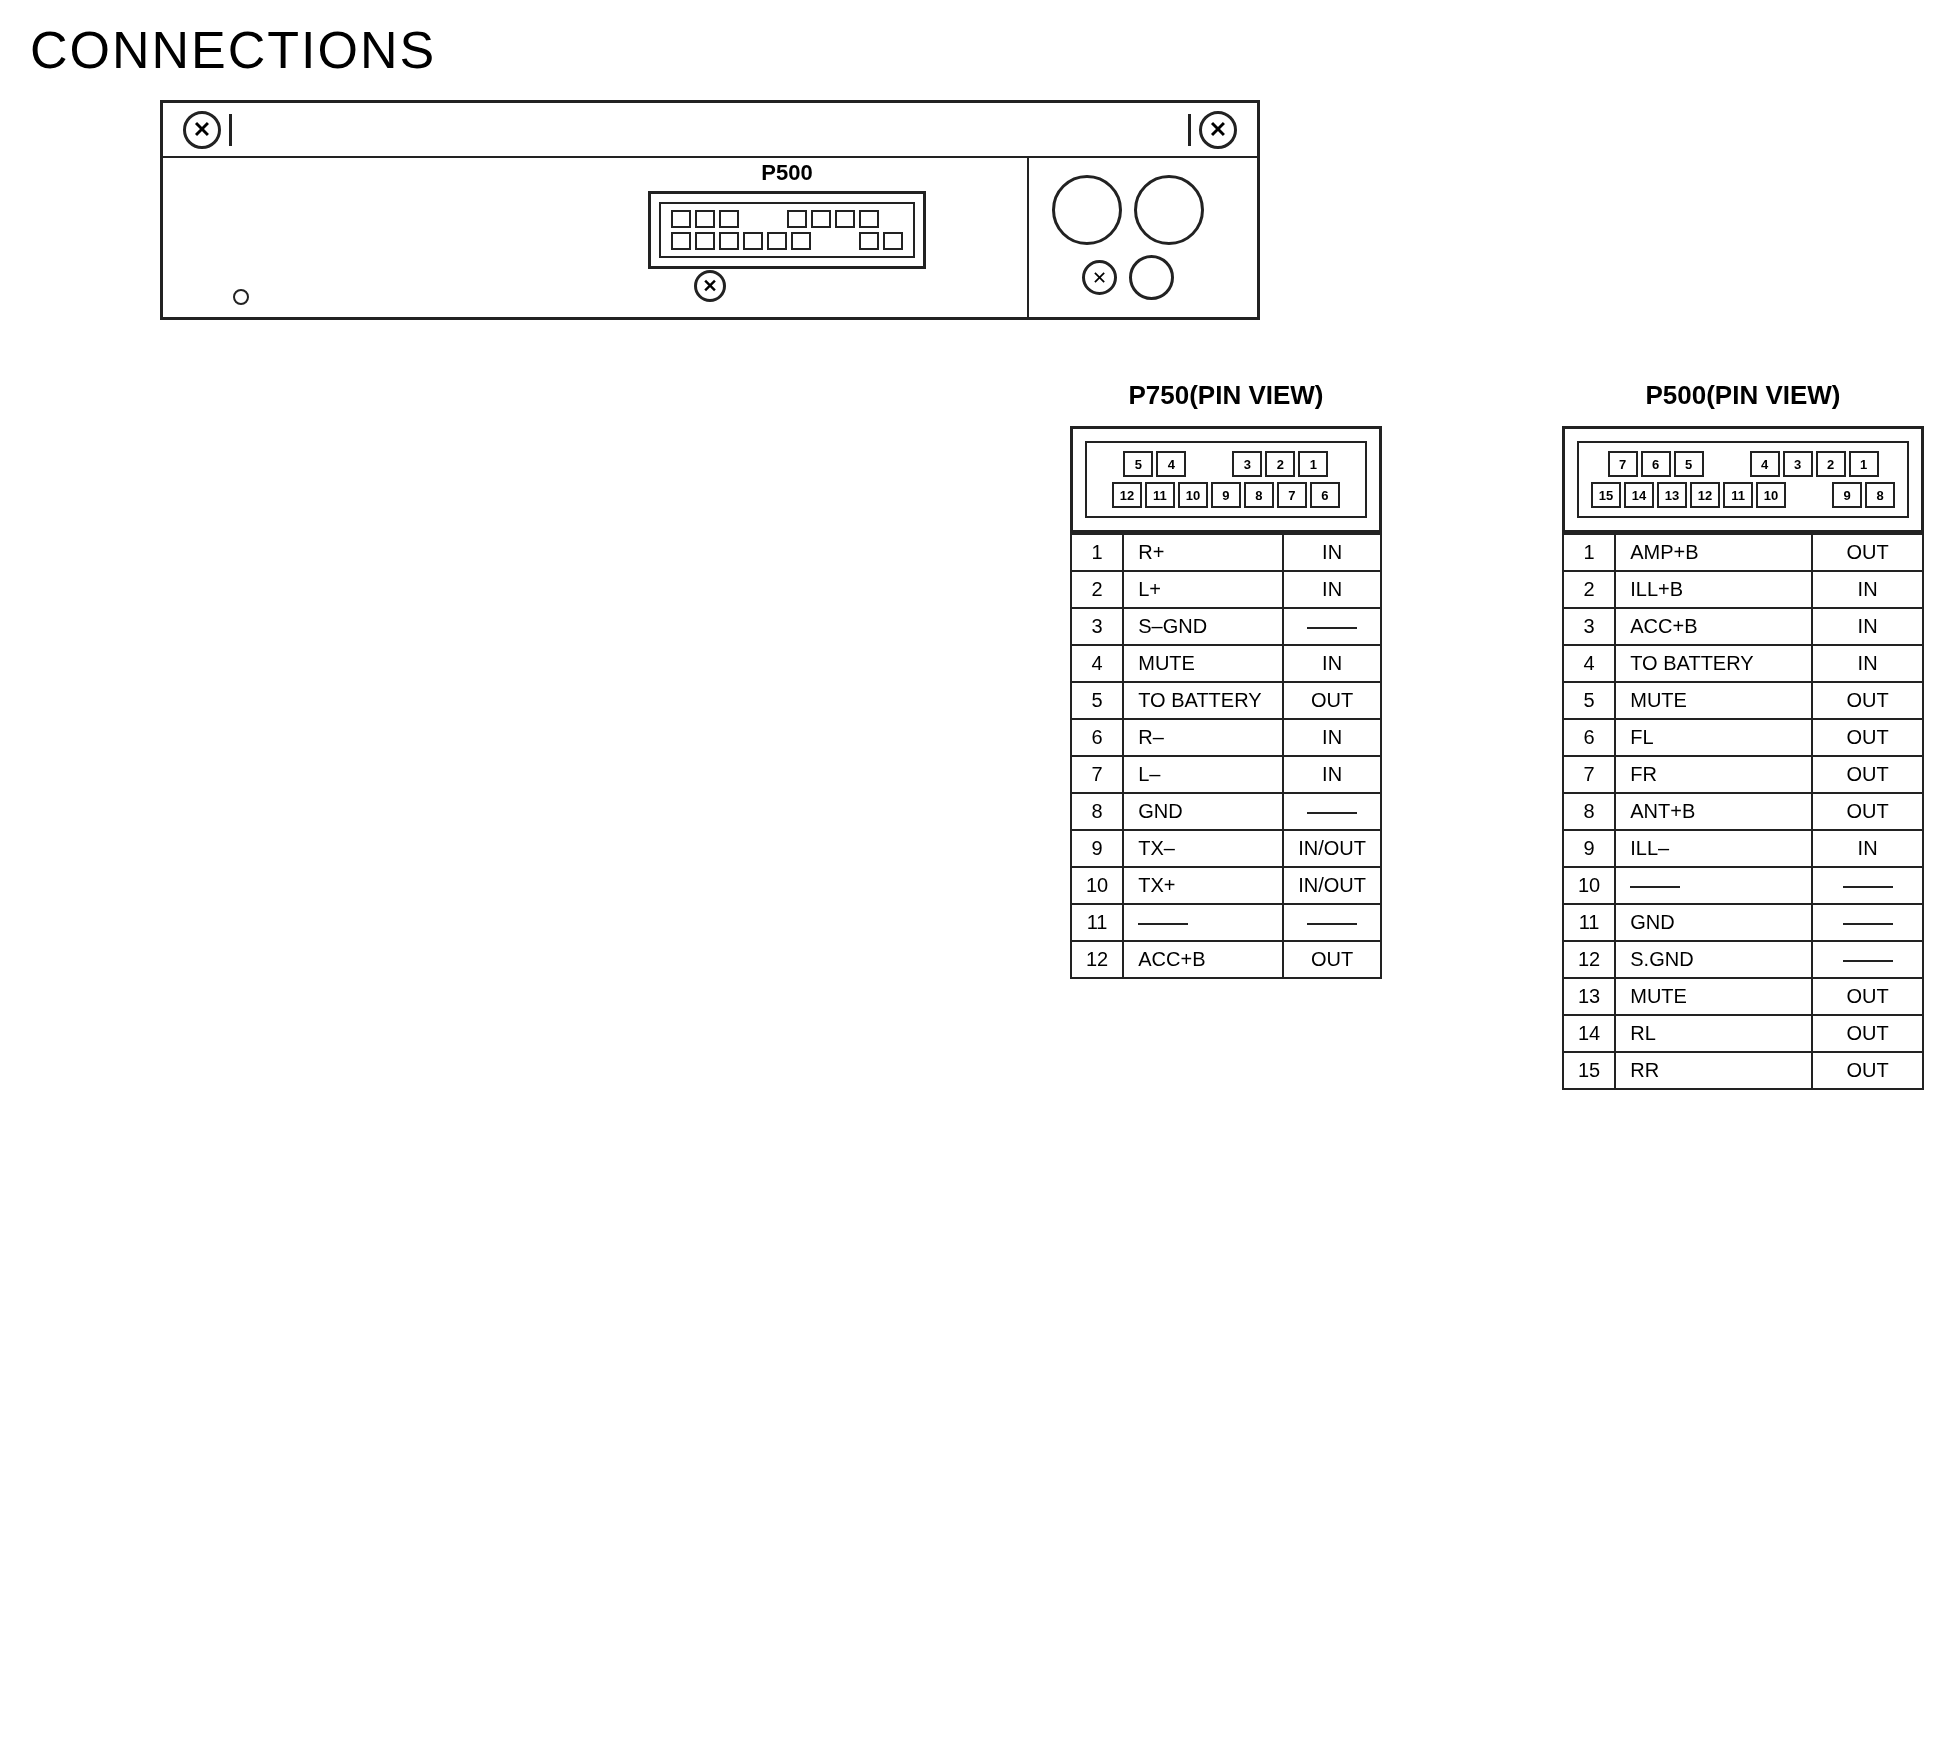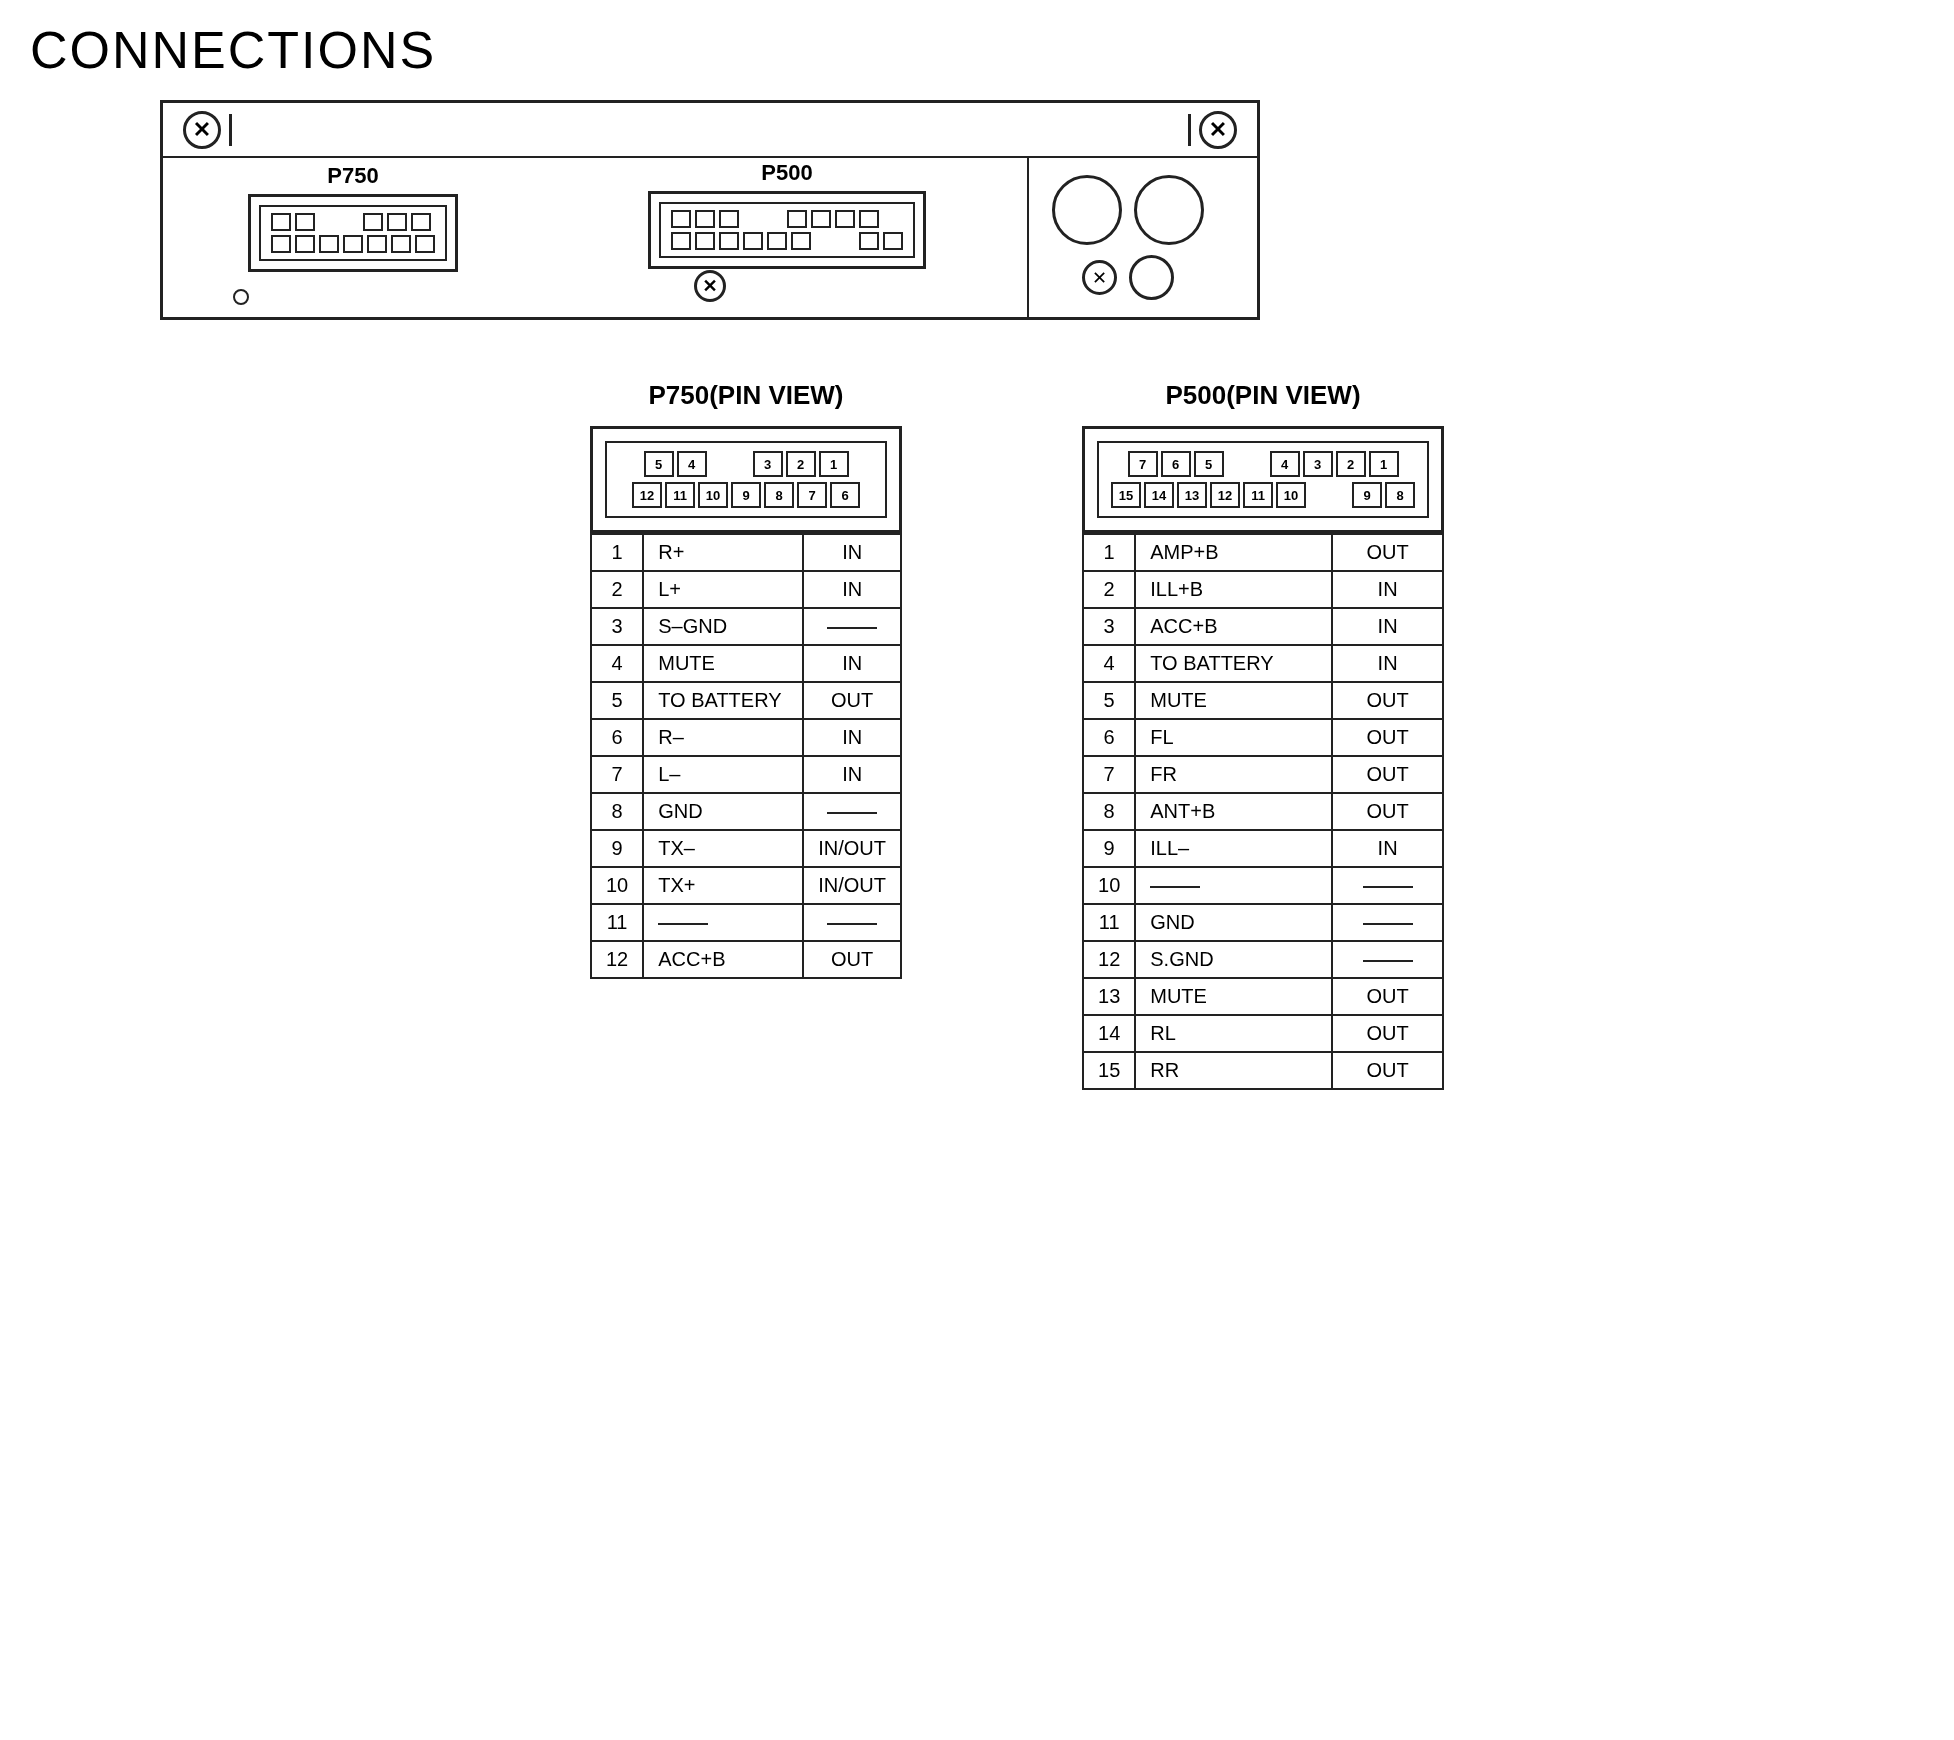--- a/index.html
+++ b/index.html
@@ -133,21 +133,21 @@
       border-radius: 50%;
       display: flex; align-items: center; justify-content: center;
       font-size: 18px;
     }
 
     
     .tables-section {
       display: flex;
       gap: 60px;
       margin-top: 20px;
-      justify-content: center;
+      justify-content: flex-end;
       padding-left: 80px;
     }
 
     .connector-section {
       display: flex;
       flex-direction: column;
       align-items: center;
     }
 
     .section-title {
@@ -240,44 +240,20 @@
     <div class="top-line-left">
       <div class="x-circle">✕</div>
       <div class="vline"></div>
     </div>
     <div class="top-line-right">
       <div class="vline"></div>
       <div class="x-circle">✕</div>
     </div>
   </div>
 
-  <div style="position:absolute; left:80px; top:55px; padding:5px;">
-    <div class="connector-label">P750</div>
-    <div class="connector-body">
-      <div class="connector-body-inner">
-        <div class="pin-row">
-          <div class="pin-slot"></div>
-          <div class="pin-slot"></div>
-          <div class="pin-slot-gap"></div>
-          <div class="pin-slot"></div>
-          <div class="pin-slot"></div>
-          <div class="pin-slot"></div>
-        </div>
-        <div class="pin-row">
-          <div class="pin-slot"></div>
-          <div class="pin-slot"></div>
-          <div class="pin-slot"></div>
-          <div class="pin-slot"></div>
-          <div class="pin-slot"></div>
-          <div class="pin-slot"></div>
-          <div class="pin-slot"></div>
-        </div>
-      </div>
-    </div>
-  </div>
 
   <div style="position:absolute; left:70px; bottom:12px; width:16px; height:16px; border:2px solid #222; border-radius:50%;"></div>
 
   <div style="position:absolute; left:50%; top:auto; bottom:15px; transform:translateX(-50%);">
     <div class="x-circle" style="width:32px;height:32px;font-size:18px;">✕</div>
   </div>
 
   <div style="position:absolute; left:480px; top:52px; padding:5px;">
     <div class="connector-label">P500</div>
     <div class="connector-body">

